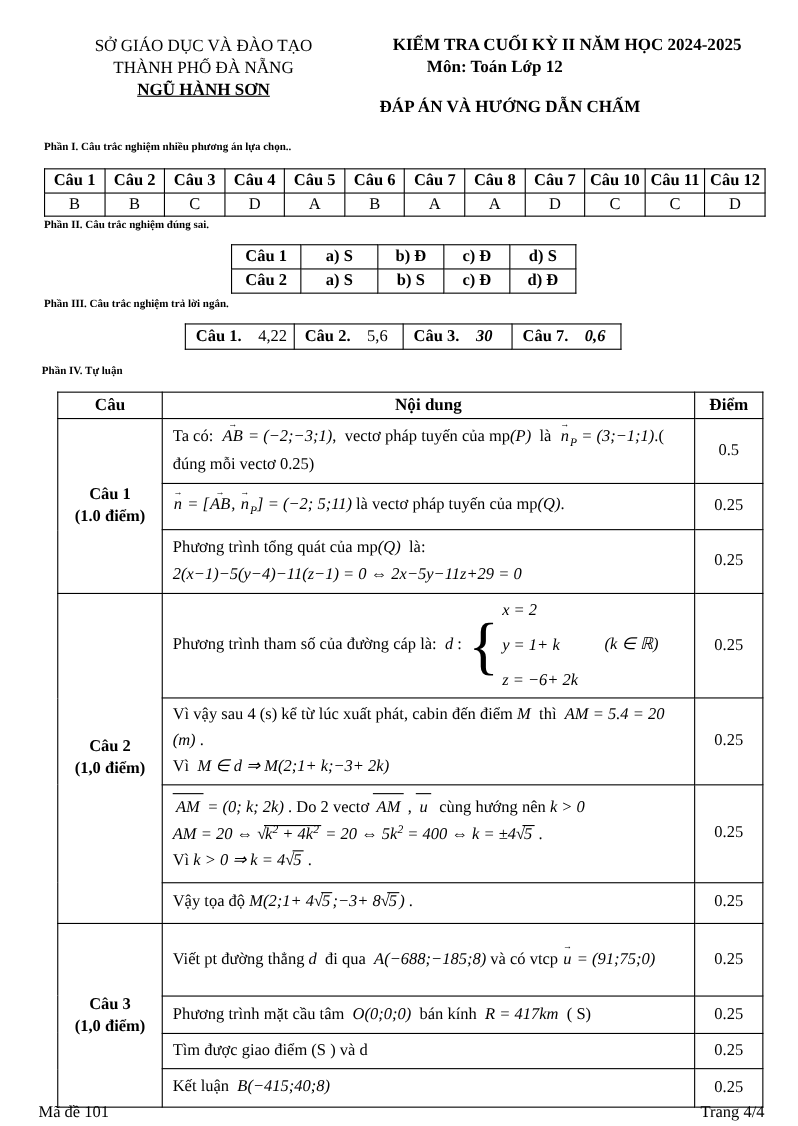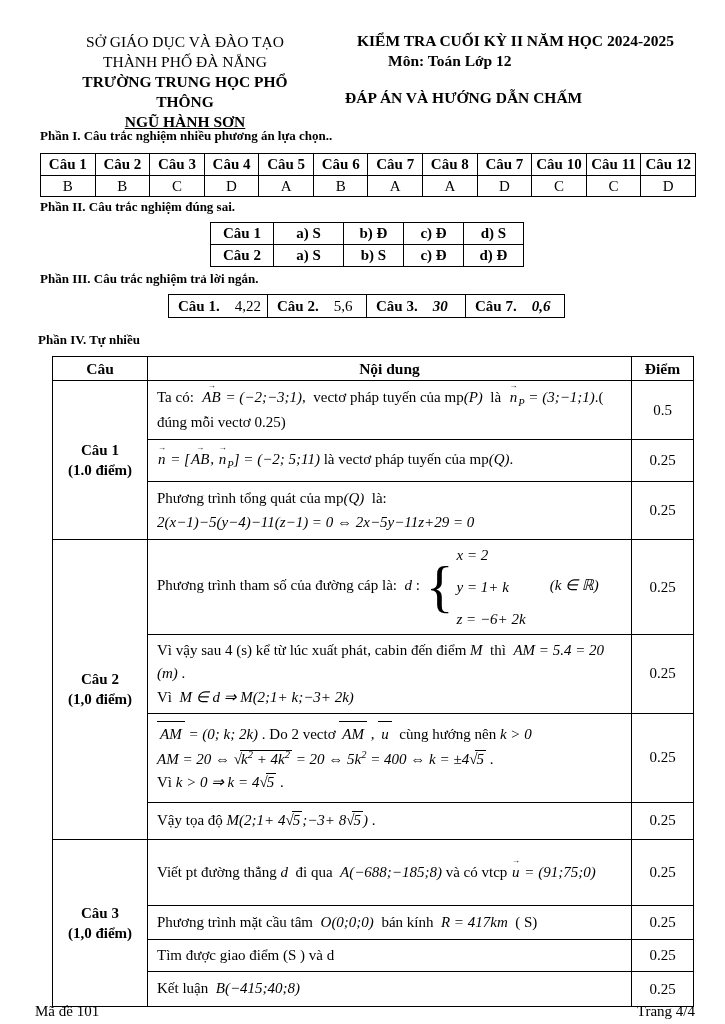--- a/index.html
+++ b/index.html
@@ -8,21 +8,21 @@
   .abs{position:absolute;margin-top:20px;}
   .b{font-weight:bold;}
   .u{text-decoration:underline;}
   
   .hleft{top:12px;left:52px;width:266px;text-align:center;line-height:20px;font-size:15.5px;}
   .hl3,.hl4{font-weight:bold;}
   .hr1{top:12px;left:357px;font-weight:bold;font-size:15.5px;}
   .hr2{top:32px;left:388px;font-weight:bold;font-size:15.5px;}
   .hr3{top:69px;left:345px;font-weight:bold;font-size:15.5px;}
   
-  .sect{font-weight:bold;font-size:13px;}
+  .sect{font-weight:bold;font-size:10px;}
   
   table{border-collapse:collapse;table-layout:fixed;}
   td,th{border:1px solid #000;font-size:15px;padding:0;}
   
   .p1{top:133px;left:40px;}
   .p1 table{width:656px;}
   .p1 th{height:21px;font-size:15px;}
   .p1 td{height:20px;text-align:center;}
   
   .p2{top:202px;left:210px;}
@@ -58,21 +58,20 @@
   
   .fl{top:983px;left:35px;}
   .fr{top:983px;right:30px;}
 </style>
 </head>
 <body>
 
 <div class="abs hleft">
   <div>SỞ GIÁO DỤC VÀ ĐÀO TẠO</div>
   <div>THÀNH PHỐ ĐÀ NẴNG</div>
-  <div class="hl3">TRƯỜNG TRUNG HỌC PHỔ THÔNG</div>
   <div class="hl4 u">NGŨ HÀNH SƠN</div>
 </div>
 <div class="abs hr1">KIỂM TRA CUỐI KỲ II NĂM HỌC 2024-2025</div>
 <div class="abs hr2">Môn: Toán Lớp 12</div>
 <div class="abs hr3">ĐÁP ÁN VÀ HƯỚNG DẪN CHẤM</div>
 
 <div class="abs sect" style="top:108px;left:40px;">Phần I. Câu trắc nghiệm nhiều phương án lựa chọn..</div>
 <div class="abs p1">
   <table>
     <tbody>
@@ -150,21 +149,21 @@
         <tr>
       <td><span class="b">Câu 1.</span><span class="val">4,22</span></td>
       <td><span class="b">Câu 2.</span><span class="val">5,6</span></td>
       <td><span class="b">Câu 3.</span><span class="val ital">30</span></td>
       <td><span class="b">Câu 7.</span><span class="val ital">0,6</span></td>
     </tr>
   </tbody>
     </table>
 </div>
 
-<div class="abs sect" style="top:312px;left:38px;">Phần IV.  Tự nhiều</div>
+<div class="abs sect" style="top:312px;left:38px;">Phần IV.  Tự luận</div>
 <div class="abs p4">
   <table>
     <colgroup>
         <col style="width:95px">
         <col style="width:484px">
         <col style="width:62px">
       </colgroup>
     <tbody>
         <tr>
       <th>Câu</th>

